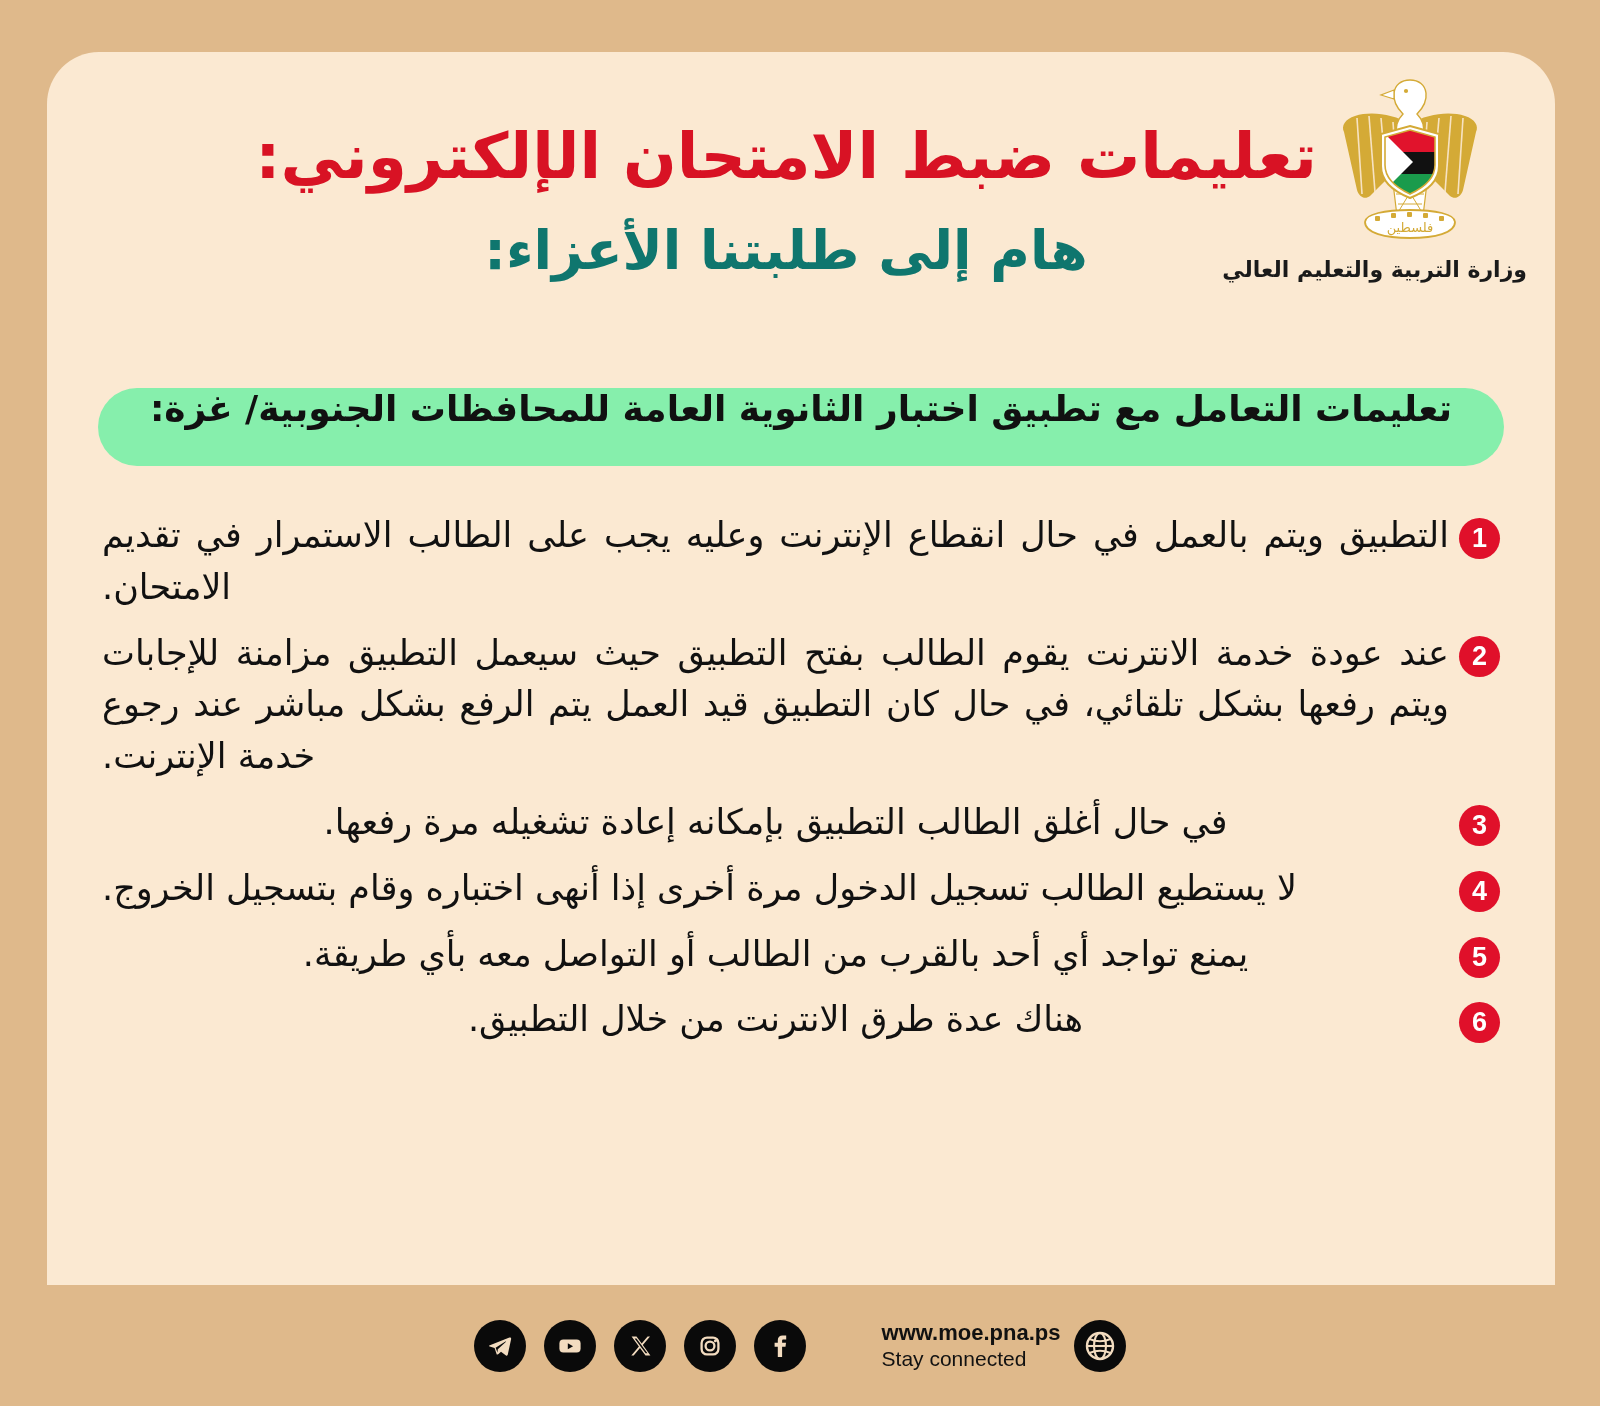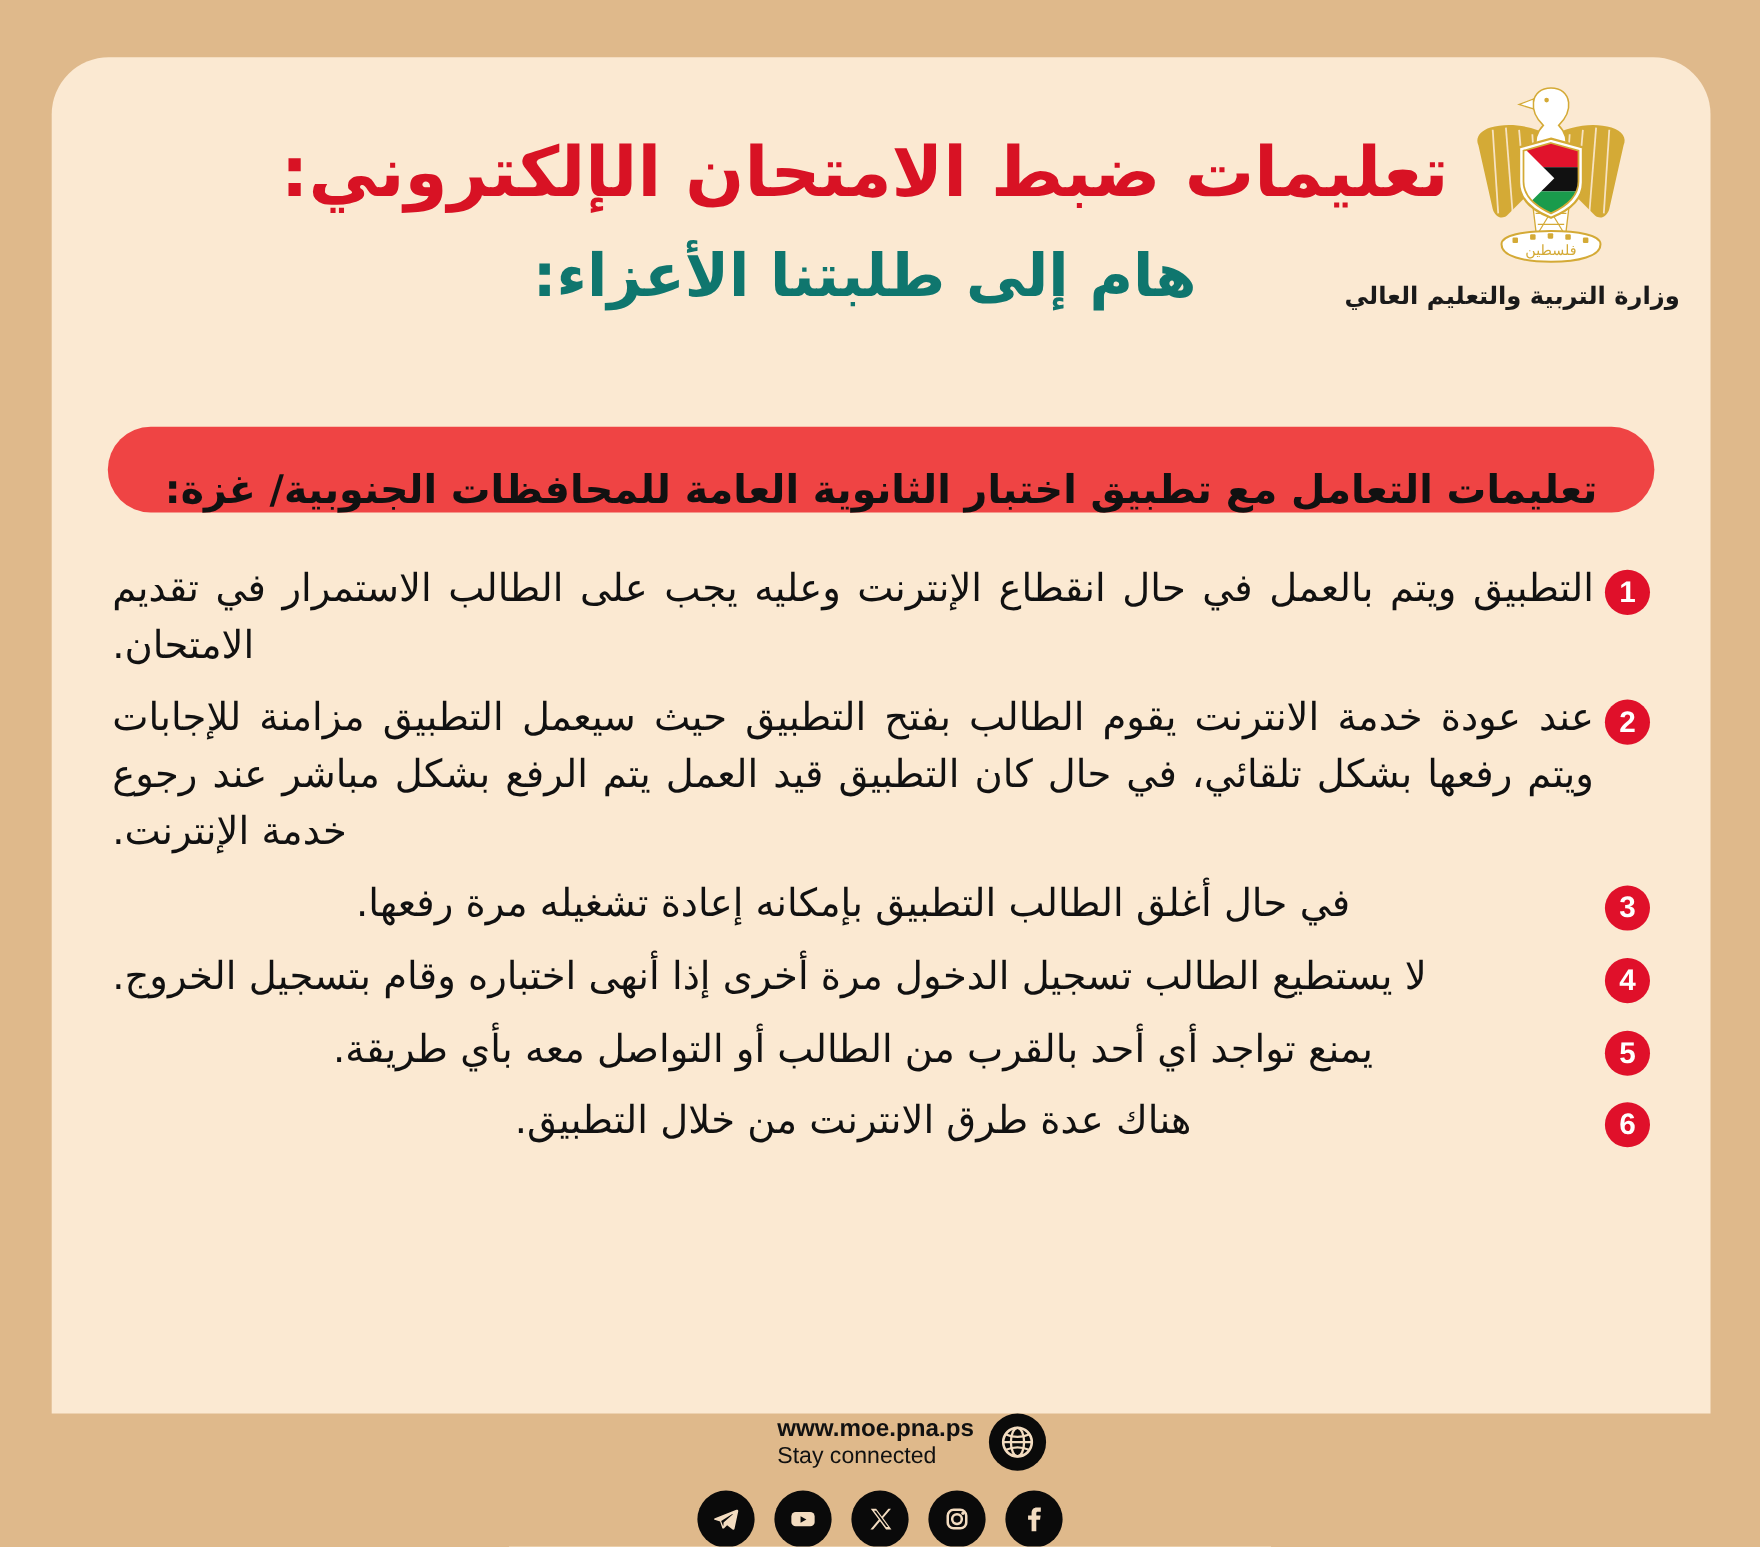--- a/index.html
+++ b/index.html
@@ -89,24 +89,24 @@
     text-align: right;
   }
 
   
   .banner {
     position: absolute;
     left: 51px;
     top: 336px;
     width: 1406px;
     height: 78px;
-    background: #ef4444;
+    background: #86efac;
     border-radius: 39px;
     display: flex;
-    align-items: flex-end;
+    align-items: flex-start;
     justify-content: center;
     box-sizing: border-box;
   }
   .banner-text {
     color: #111111;
     font-size: 36px;
     font-weight: bold;
     white-space: nowrap;
   }
 
@@ -171,21 +171,21 @@
     background: #dfb98b;
     display: flex;
     flex-direction: row-reverse;
     align-items: center;
     justify-content: center;
     gap: 0;
   }
 
   .footer-inner {
     display: flex;
-    flex-direction: column;
+    flex-direction: row;
     align-items: center;
     gap: 18px;
   }
 
   .site-block {
     display: flex;
     flex-direction: row;
     align-items: center;
     gap: 14px;
     margin-left: 58px;

